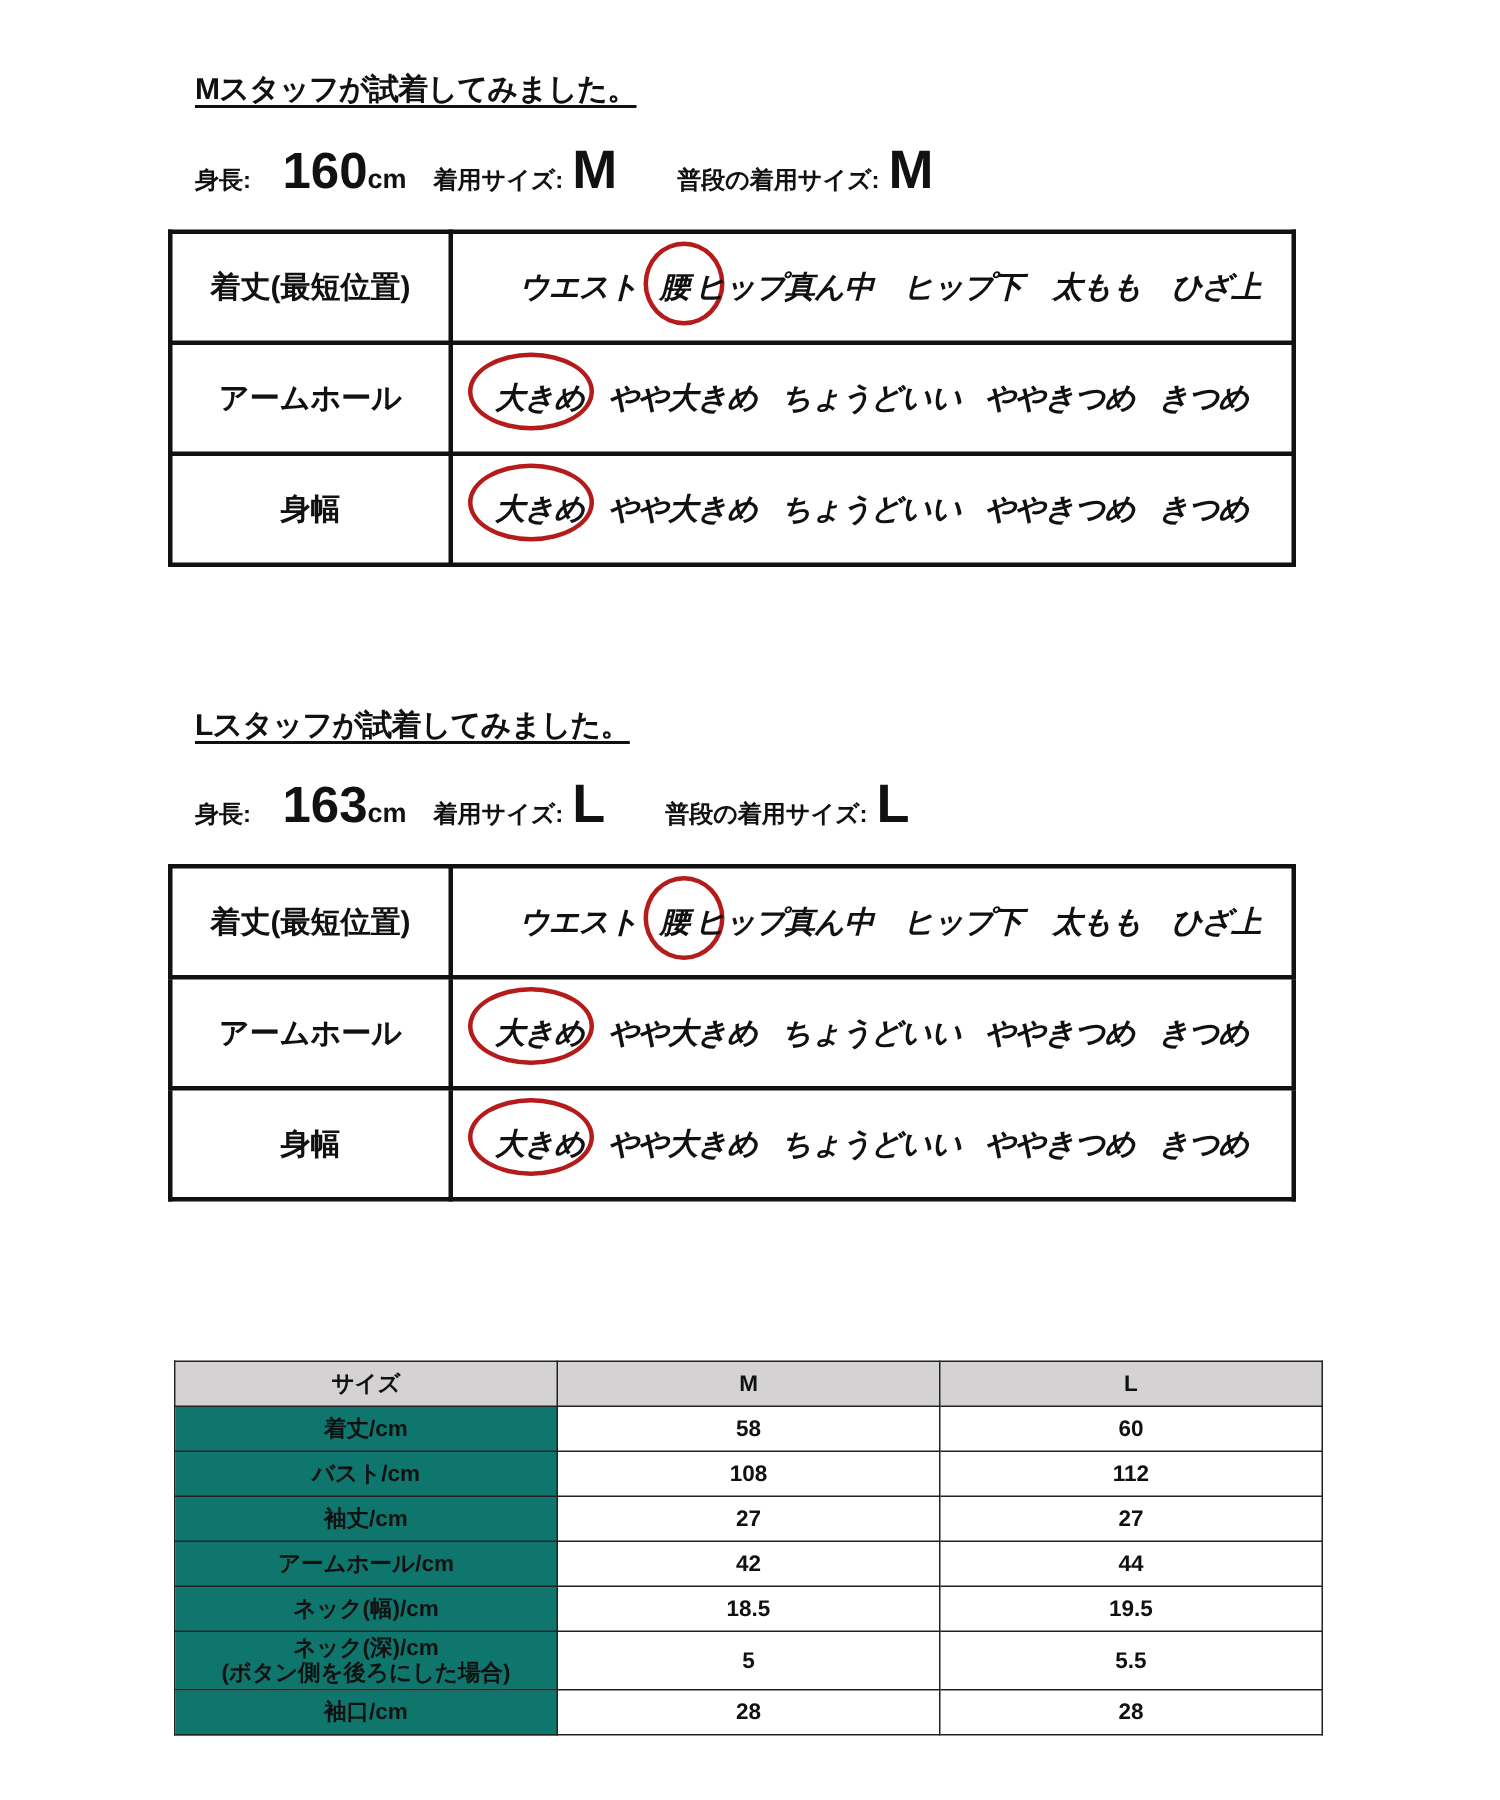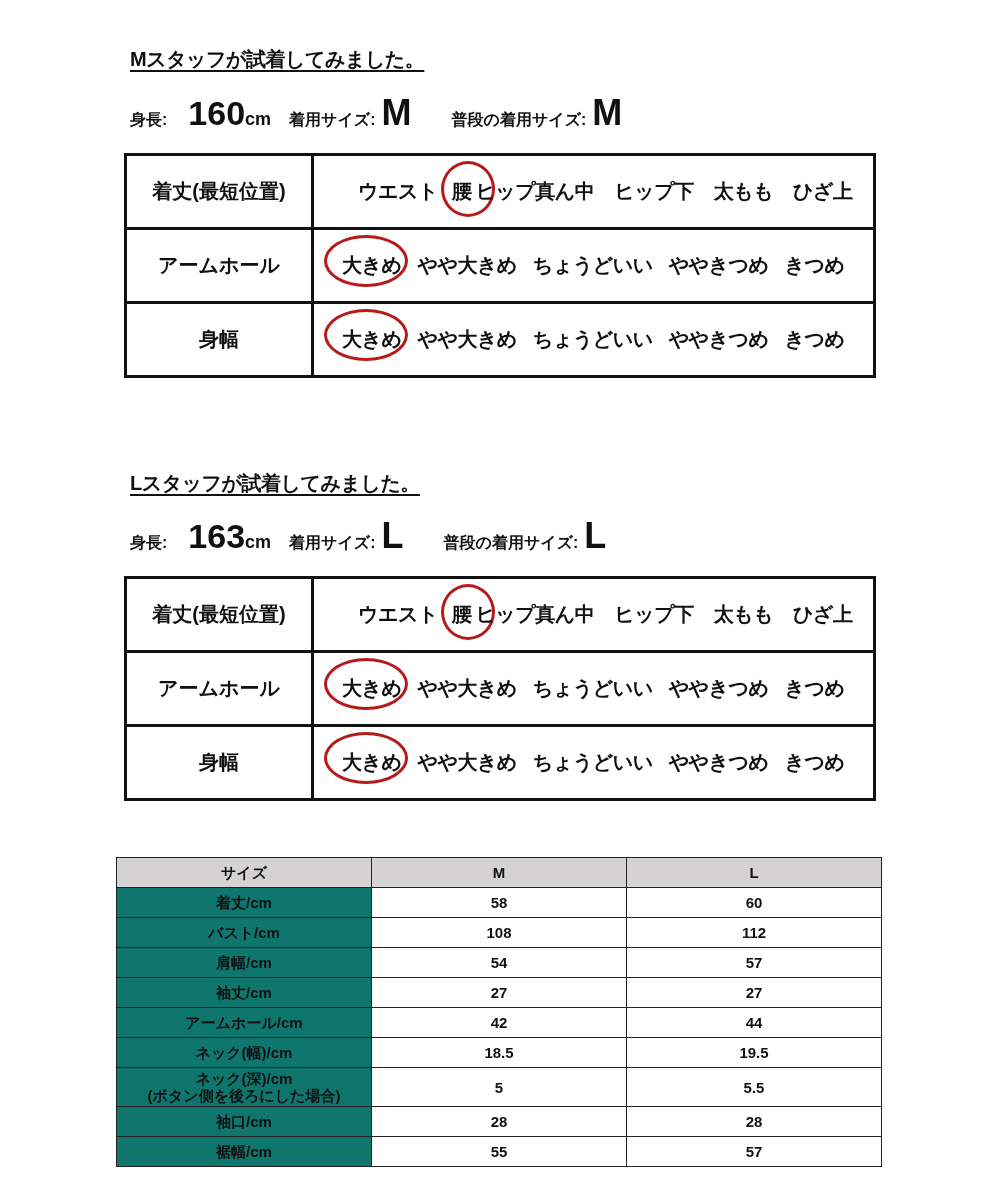--- a/index.html
+++ b/index.html
@@ -3,35 +3,35 @@
 <meta charset="utf-8">
 <style>
   html, body { margin:0; padding:0; background:#ffffff; }
   body { width:1000px; height:1200px; position:relative; font-family:"Liberation Sans","DejaVu Sans",sans-serif; color:#111; overflow:hidden; }
   .title { position:absolute; left:130px; font-size:20px; font-weight:bold; text-decoration:underline; text-underline-offset:4px; white-space:nowrap; letter-spacing:-0.5px; }
   .info { position:absolute; left:130px; white-space:nowrap; font-weight:bold; display:flex; align-items:baseline; }
   .info .lbl { font-size:16px; }
   .info .big { font-size:34px; margin-left:21px; }
   .info .unit { font-size:18px; margin-right:18px; }
   .info .size { font-size:36px; margin-left:6px; margin-right:40px; }
-  .fit-table { position:absolute; left:124px; width:752px; border-collapse:collapse; border:3px solid #000000; }
+  .fit-table { position:absolute; left:112px; width:752px; border-collapse:collapse; border:3px solid #000000; }
   .fit-table td { border:3px solid #111; height:71px; font-weight:bold; font-size:20px; padding:0; }
   .fit-table td.rowhead { width:184px; text-align:center; }
-  .fit-table td.opts { text-align:right; padding-left:0; }
+  .fit-table td.opts { text-align:right; padding-left:0;font-style:italic; }
   .opts-wrap { position:relative; display:flex; align-items:center; height:71px; white-space:nowrap; }
   .opt { position:relative; display:inline-block; margin-right:16px; letter-spacing:-0.5px; }
   .opt.sel::after { content:""; position:absolute; border:3.5px solid #b51b1b; border-radius:50%; }
   .len .opt.sel::after { left:-11px; top:-17px; width:48px; height:50px; }
   .ctl .opt.sel::after { left:-18px; top:-17px; width:78px; height:46px; }
   .len .opts-wrap { padding-left:44px; }
   .ctl .opts-wrap { padding-left:28px; }
   .len .opt { margin-right:20px; }
   .len .opt.o0 { margin-right:14px; }
   .len .opt.o1 { margin-right:4px; }
-  .size-table { position:absolute; left:116px; top:857px; width:766px; border-collapse:collapse; border:1.5px solid #222; }
+  .size-table { position:absolute; left:116px; top:907px; width:766px; border-collapse:collapse; border:1.5px solid #222; }
   .size-table th, .size-table td { border:1.5px solid #222; font-weight:bold; font-size:15px; text-align:center; padding:0; height:29px; line-height:17px; }
   .size-table th { background:#d4d2d3; }
   .size-table td.rl { background:#0f766e; width:254px; }
   .size-table tr.tall td { height:38px;margin-top:24px; }
 </style>
 </head>
 <body>
 
 <div class="title" style="top:46px;">Mスタッフが試着してみました。</div>
 <div class="info" style="top:92px;">
@@ -148,25 +148,20 @@
     <td class="rl">着丈/cm</td>
     <td>58</td>
     <td>60</td>
   </tr>
   <tr>
     <td class="rl">バスト/cm</td>
     <td>108</td>
     <td>112</td>
   </tr>
   <tr>
-    <td class="rl">肩幅/cm</td>
-    <td>54</td>
-    <td>57</td>
-  </tr>
-  <tr>
     <td class="rl">袖丈/cm</td>
     <td>27</td>
     <td>27</td>
   </tr>
   <tr>
     <td class="rl">アームホール/cm</td>
     <td>42</td>
     <td>44</td>
   </tr>
   <tr>
@@ -180,19 +175,14 @@
       <div>(ボタン側を後ろにした場合)</div>
     </td>
     <td>5</td>
     <td>5.5</td>
   </tr>
   <tr>
     <td class="rl">袖口/cm</td>
     <td>28</td>
     <td>28</td>
   </tr>
-  <tr>
-    <td class="rl">裾幅/cm</td>
-    <td>55</td>
-    <td>57</td>
-  </tr>
 </tbody>
   </table>
 
 </body></html>

